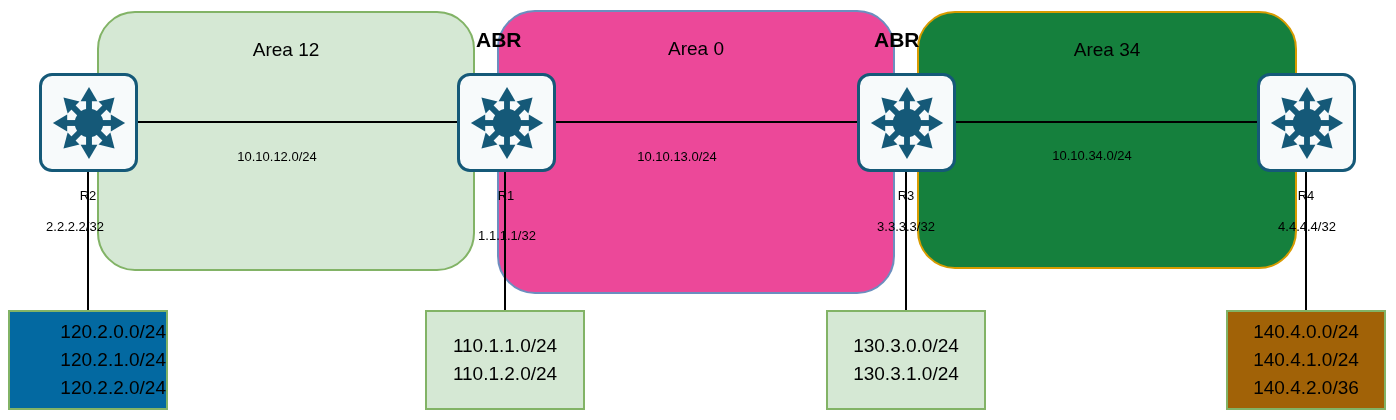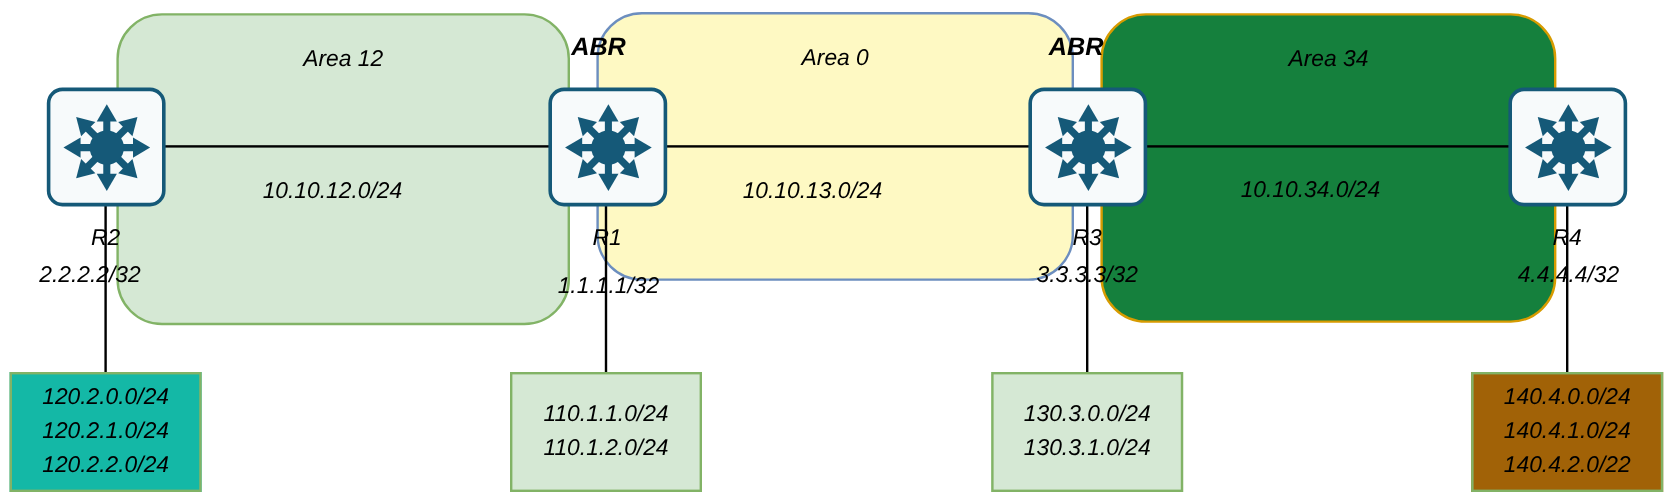--- a/index.html
+++ b/index.html
@@ -1,35 +1,35 @@
 <!DOCTYPE html>
 <html><head>
 <meta charset="utf-8">
 <style>
   html,body{margin:0;padding:0;background:#ffffff;}
   .canvas{
     position:relative;width:1396px;height:420px;background:#ffffff;overflow:hidden;
-    font-family:"Liberation Sans", sans-serif;color:#000;font-style:italic;
+    font-family:"Liberation Sans", sans-serif;color:#000;
   }
   .area{
     position:absolute;border:2px solid;border-radius:38px;box-sizing:border-box;
   }
   .area-label{
     position:absolute;top:26px;left:0;right:0;text-align:center;
     font-size:19px;color:#000;
   }
   .hline{position:absolute;height:2px;background:#000;}
   .vline{position:absolute;width:2px;background:#000;}
   .router{
     position:absolute;width:99px;height:99px;box-sizing:border-box;
     border:3.5px solid;border-radius:13px;background:#f7fafb;
     display:flex;align-items:center;justify-content:center;z-index:4;
   }
   .router-icon{width:84px;height:84px;display:block;}
-  .label{position:absolute;font-size:19px;white-space:nowrap;transform:translateX(-50%);z-index:3;}
+  .label{position:absolute;font-size:13px;white-space:nowrap;transform:translateX(-50%);z-index:3;}
   .abr{position:absolute;font-size:21px;font-weight:bold;white-space:nowrap;z-index:5;}
   .pbox{
     position:absolute;top:310px;width:160px;height:100px;box-sizing:border-box;
     border:2px solid;display:flex;flex-direction:column;justify-content:center;
     align-items:center;z-index:2;
   }
   .pbox div{font-size:19px;line-height:28px;white-space:nowrap;}
   .lines-layer{z-index:2;}
 </style>
 </head>
@@ -52,21 +52,21 @@
         <use href="#arr" transform="rotate(270 50 50)"></use>
         <use href="#arr" transform="rotate(315 50 50)"></use>
         <circle cx="50" cy="50" r="17" fill="currentColor"></circle>
       </symbol>
     </defs>
   </svg>
 
   <div class="area" style="left: 97px; top: 11px; width: 378px; height: 260px; background-color: rgb(213, 232, 212); border-color: rgb(130, 179, 102);">
     <div class="area-label">Area 12</div>
   </div>
-  <div class="area" style="left: 497px; top: 10px; width: 398px; height: 224px; background-color: #fef9c3; border-color: rgb(108, 142, 191);">
+  <div class="area" style="left: 497px; top: 10px; width: 398px; height: 284px; background-color: #ec4899; border-color: rgb(108, 142, 191);">
     <div class="area-label">Area 0</div>
   </div>
   <div class="area" style="left: 917px; top: 11px; width: 380px; height: 258px; background-color: #15803d; border-color: rgb(215, 155, 0);">
     <div class="area-label">Area 34</div>
   </div>
 
   <div class="hline lines-layer" style="left: 88px; top: 121px; width: 1219px; background-color: rgb(0, 0, 0);"></div>
   <div class="vline lines-layer" style="left: 87px; top: 122px; height: 189px; background-color: rgb(0, 0, 0);"></div>
   <div class="vline lines-layer" style="left: 504px; top: 122px; height: 189px; background-color: rgb(0, 0, 0);"></div>
   <div class="vline lines-layer" style="left: 905px; top: 122px; height: 189px; background-color: rgb(0, 0, 0);"></div>
@@ -105,32 +105,32 @@
 
   <div class="label" style="left:506px;top:188px;">R1</div>
   <div class="label" style="left:507px;top:228px;">1.1.1.1/32</div>
 
   <div class="label" style="left:906px;top:188px;">R3</div>
   <div class="label" style="left:906px;top:219px;">3.3.3.3/32</div>
 
   <div class="label" style="left:1306px;top:188px;">R4</div>
   <div class="label" style="left:1307px;top:219px;">4.4.4.4/32</div>
 
-  <div class="pbox" style="left: 8px; background-color: #14b8a6; border-color: rgb(130, 179, 102);">
+  <div class="pbox" style="left: 8px; background-color: #0369a1; border-color: rgb(130, 179, 102); align-items: flex-end;">
     <div>120.2.0.0/24</div>
     <div>120.2.1.0/24</div>
     <div>120.2.2.0/24</div>
   </div>
   <div class="pbox" style="left: 425px; background-color: rgb(213, 232, 212); border-color: rgb(130, 179, 102);">
     <div>110.1.1.0/24</div>
     <div>110.1.2.0/24</div>
   </div>
   <div class="pbox" style="left: 826px; background-color: rgb(213, 232, 212); border-color: rgb(130, 179, 102);">
     <div>130.3.0.0/24</div>
     <div>130.3.1.0/24</div>
   </div>
   <div class="pbox" style="left: 1226px; background-color: #a16207; border-color: rgb(130, 179, 102);">
     <div>140.4.0.0/24</div>
     <div>140.4.1.0/24</div>
-    <div>140.4.2.0/22</div>
+    <div>140.4.2.0/36</div>
   </div>
 
 </div>
 
 </body></html>

